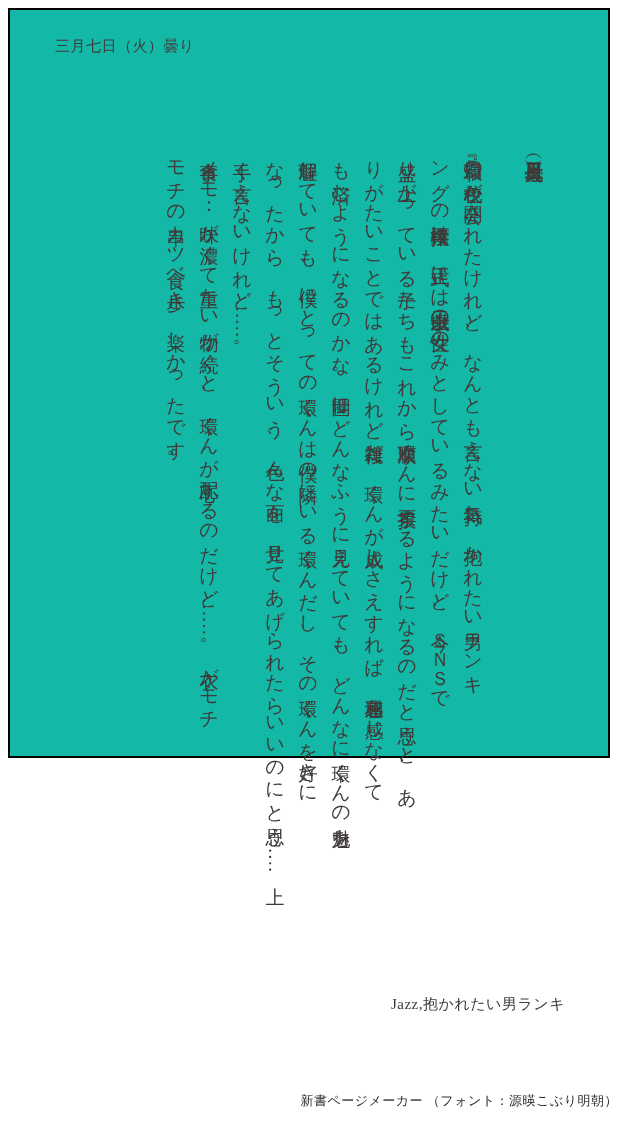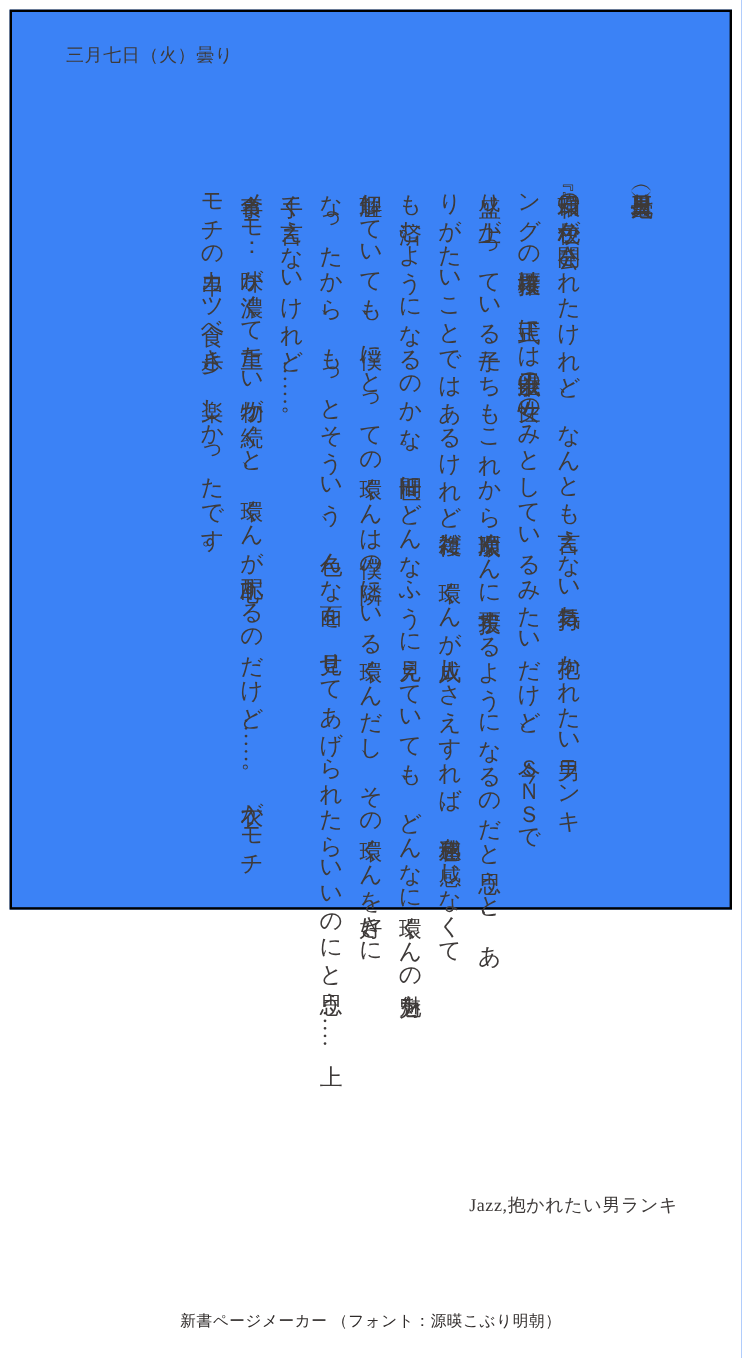--- a/index.html
+++ b/index.html
@@ -9,21 +9,21 @@
     position: relative;
     overflow: hidden;
     font-family: "Liberation Serif", "DejaVu Serif", serif;
     color: #3e3a39;
   }
   .frame {
     position: absolute;
     left: 8px; top: 8px;
     width: 602px; height: 750px;
     box-sizing: border-box;
-    background: #3b82f6;
+    background: #14b8a6;
     border: 2px solid #000000;
   }
   .date-header {
     position: absolute;
     left: 45px; top: 27px;
     font-size: 15px;
     letter-spacing: 0.5px;
     white-space: nowrap;
   }
   .vtext {
@@ -45,21 +45,21 @@
   .signature {
     position: absolute;
     right: 43px; top: 985px;
     font-size: 15px;
     letter-spacing: 0.5px;
     white-space: nowrap;
   }
   .caption {
     position: absolute;
     left: 0; right: 0; top: 1092px;
-    text-align: center;
+    text-align: right;
     font-size: 13px;
     letter-spacing: 0.5px;
     color: #2f2b2a;
   }
 </style>
 </head>
 <body>
 
 <div class="frame">
   <div class="date-header">三月七日（火）曇り</div>

